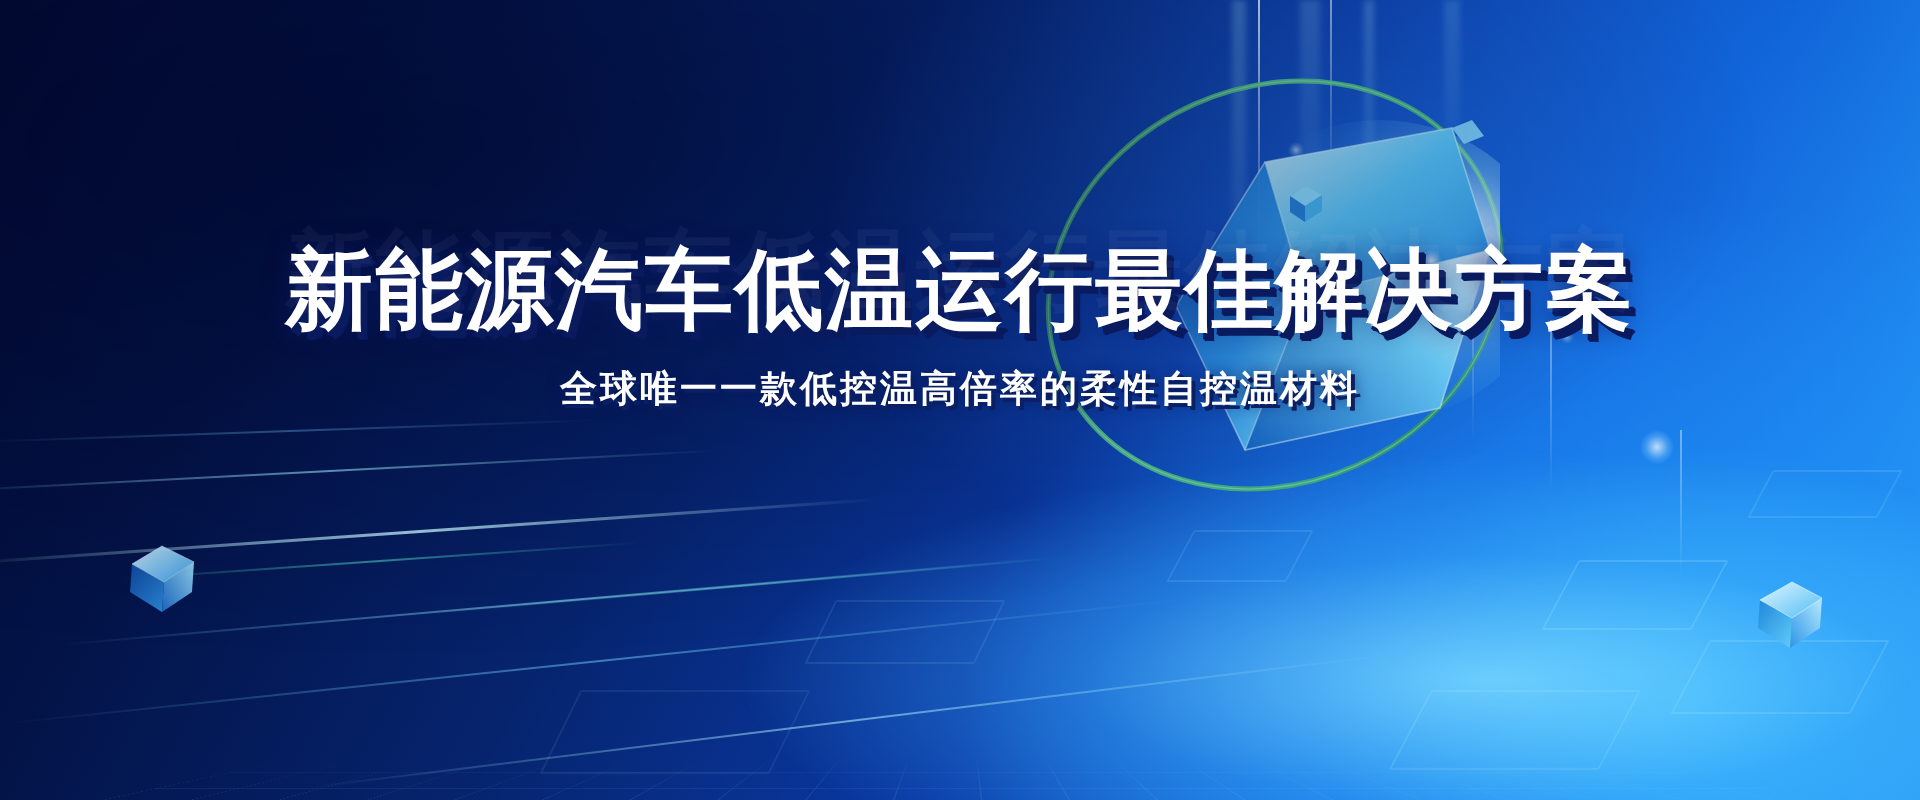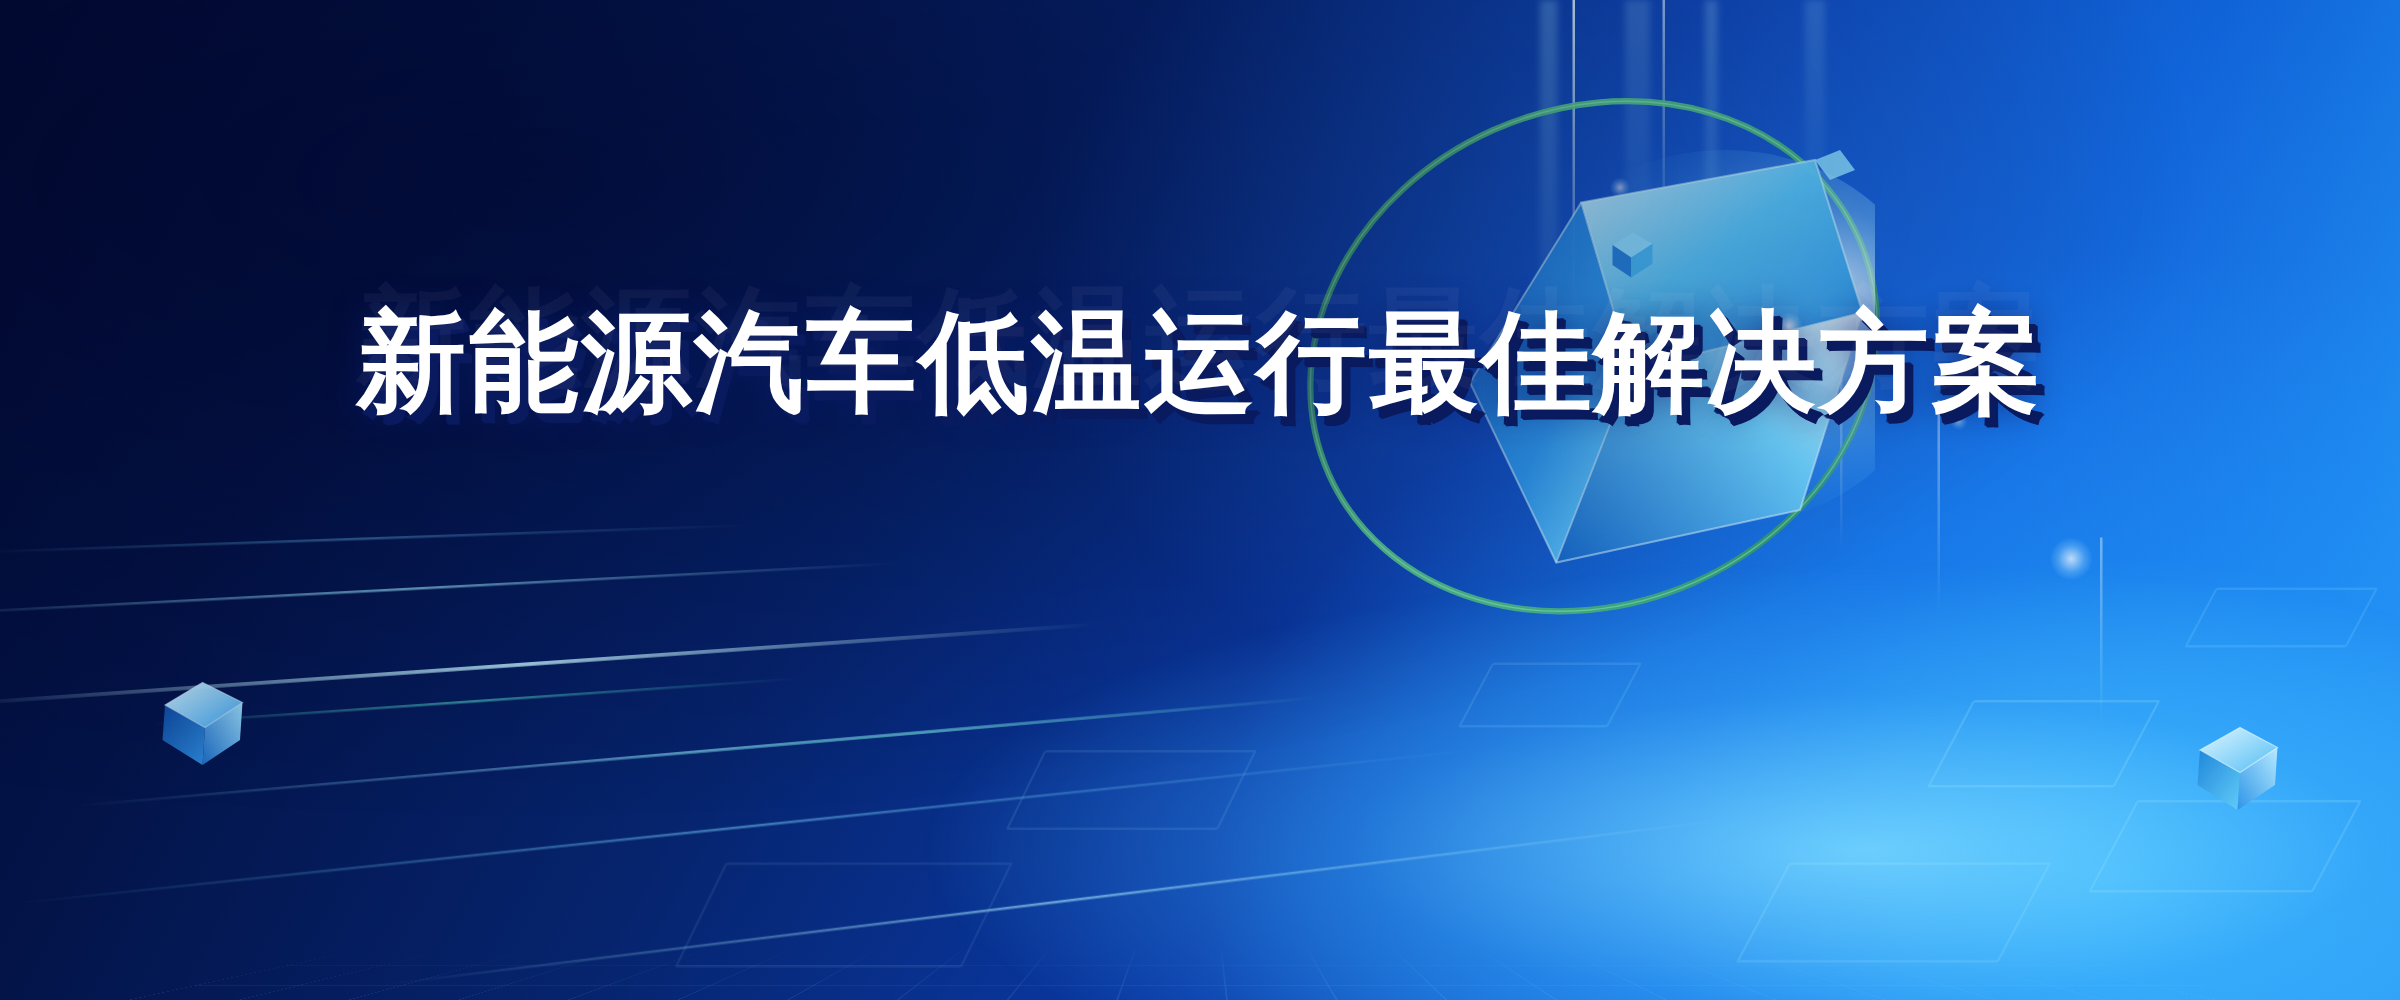--- a/index.html
+++ b/index.html
@@ -230,15 +230,16 @@
   <div class="sparkle" style="left:1420px;top:250px;width:22px;height:22px;"></div>
   <div class="sparkle" style="left:1640px;top:430px;width:34px;height:34px;opacity:.75;"></div>
   <div class="sparkle" style="left:1288px;top:142px;width:16px;height:16px;opacity:.6;"></div>
   <div class="sparkle" style="left:1560px;top:330px;width:14px;height:14px;opacity:.5;"></div>
 
   <div class="vignette"></div>
 
   <div class="textwrap">
     <div class="ghost">新能源汽车低温运行最佳解决方案</div>
     <div class="title">新能源汽车低温运行最佳解决方案</div>
+    <div class="subtitle">全球唯一一款低控温高倍率的柔性自控温材料</div>
   </div>
 
 </div>
 
 </body></html>

